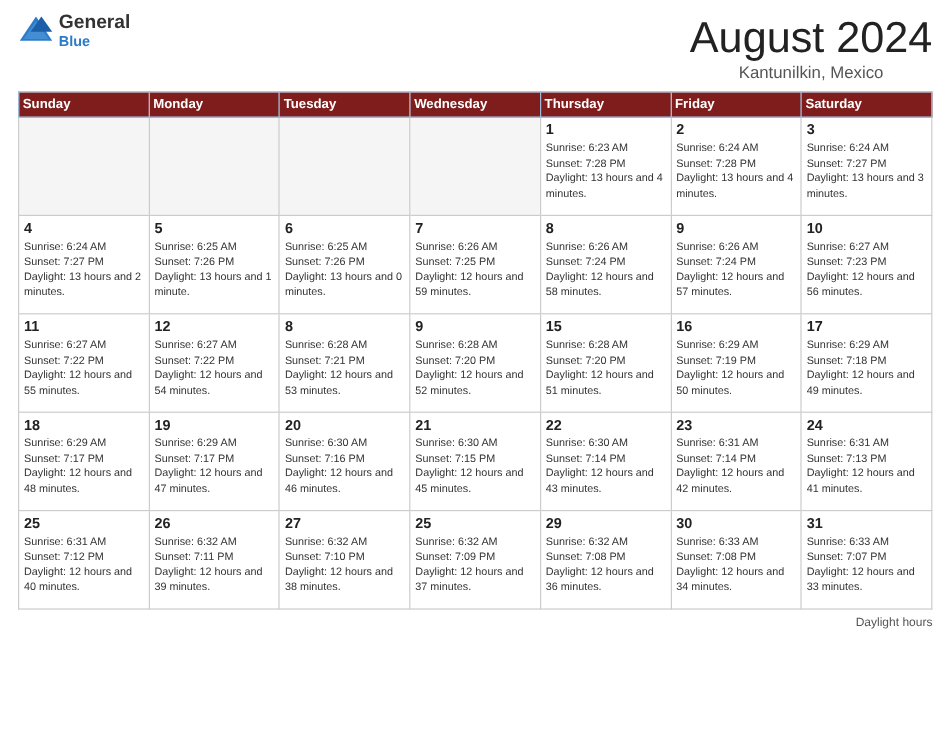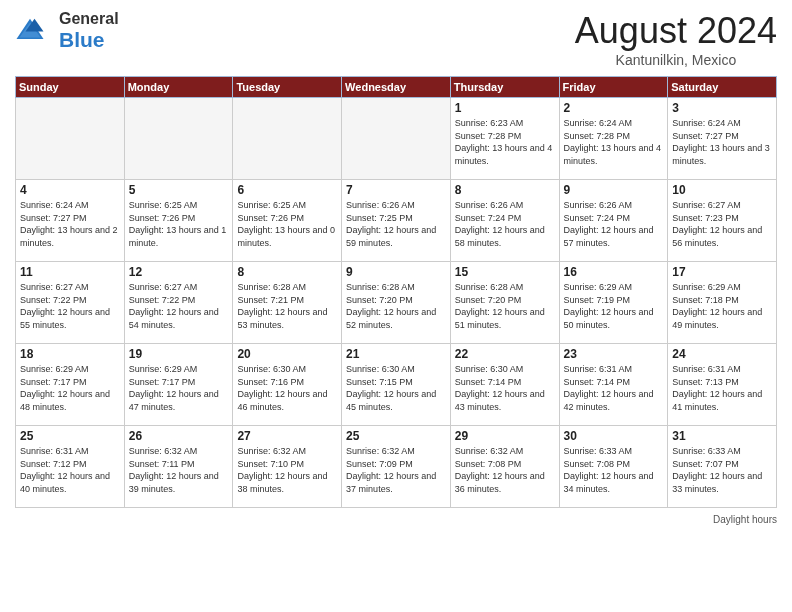--- a/index.html
+++ b/index.html
@@ -18,34 +18,34 @@
     }
     .header {
       display: flex;
       justify-content: space-between;
       align-items: flex-start;
       margin-bottom: 8px;
     }
     .logo {
       display: flex;
       align-items: center;
-      gap: 14px;
+      gap: 4px;
     }
     .logo-text {
       display: flex;
       flex-direction: column;
       line-height: 1.1;
     }
     .logo-general {
       font-size: 16px;
       font-weight: bold;
       color: #333;
     }
     .logo-blue {
-      font-size: 21px;
+      font-size: 12px;
       font-weight: bold;
       color: #2b7bc8;
     }
     .logo-icon {
       width: 30px;
       height: 30px;
     }
     .title-section {
       text-align: center;
     }

